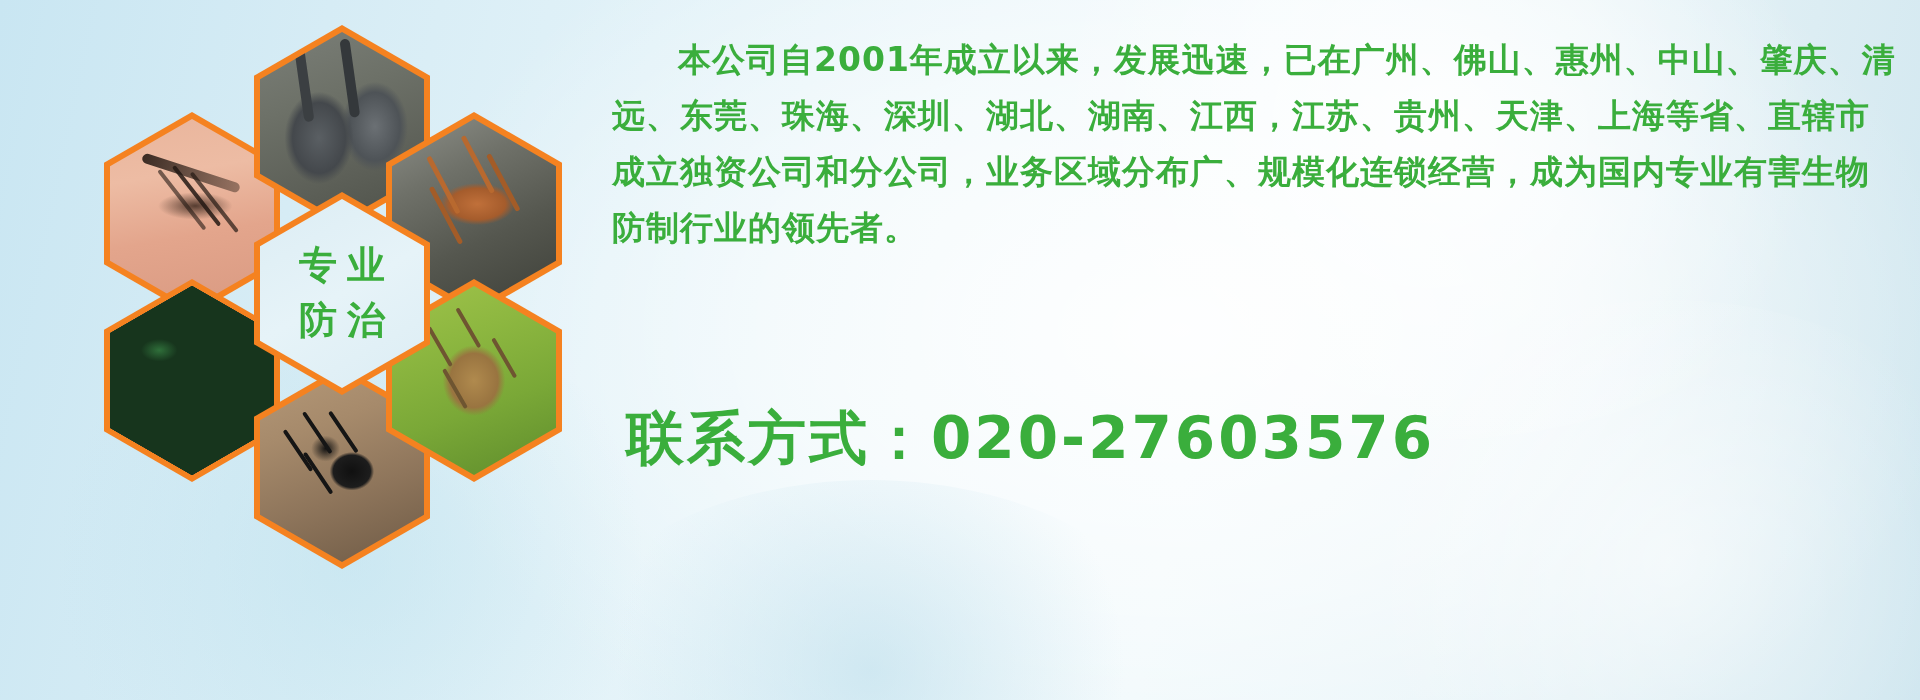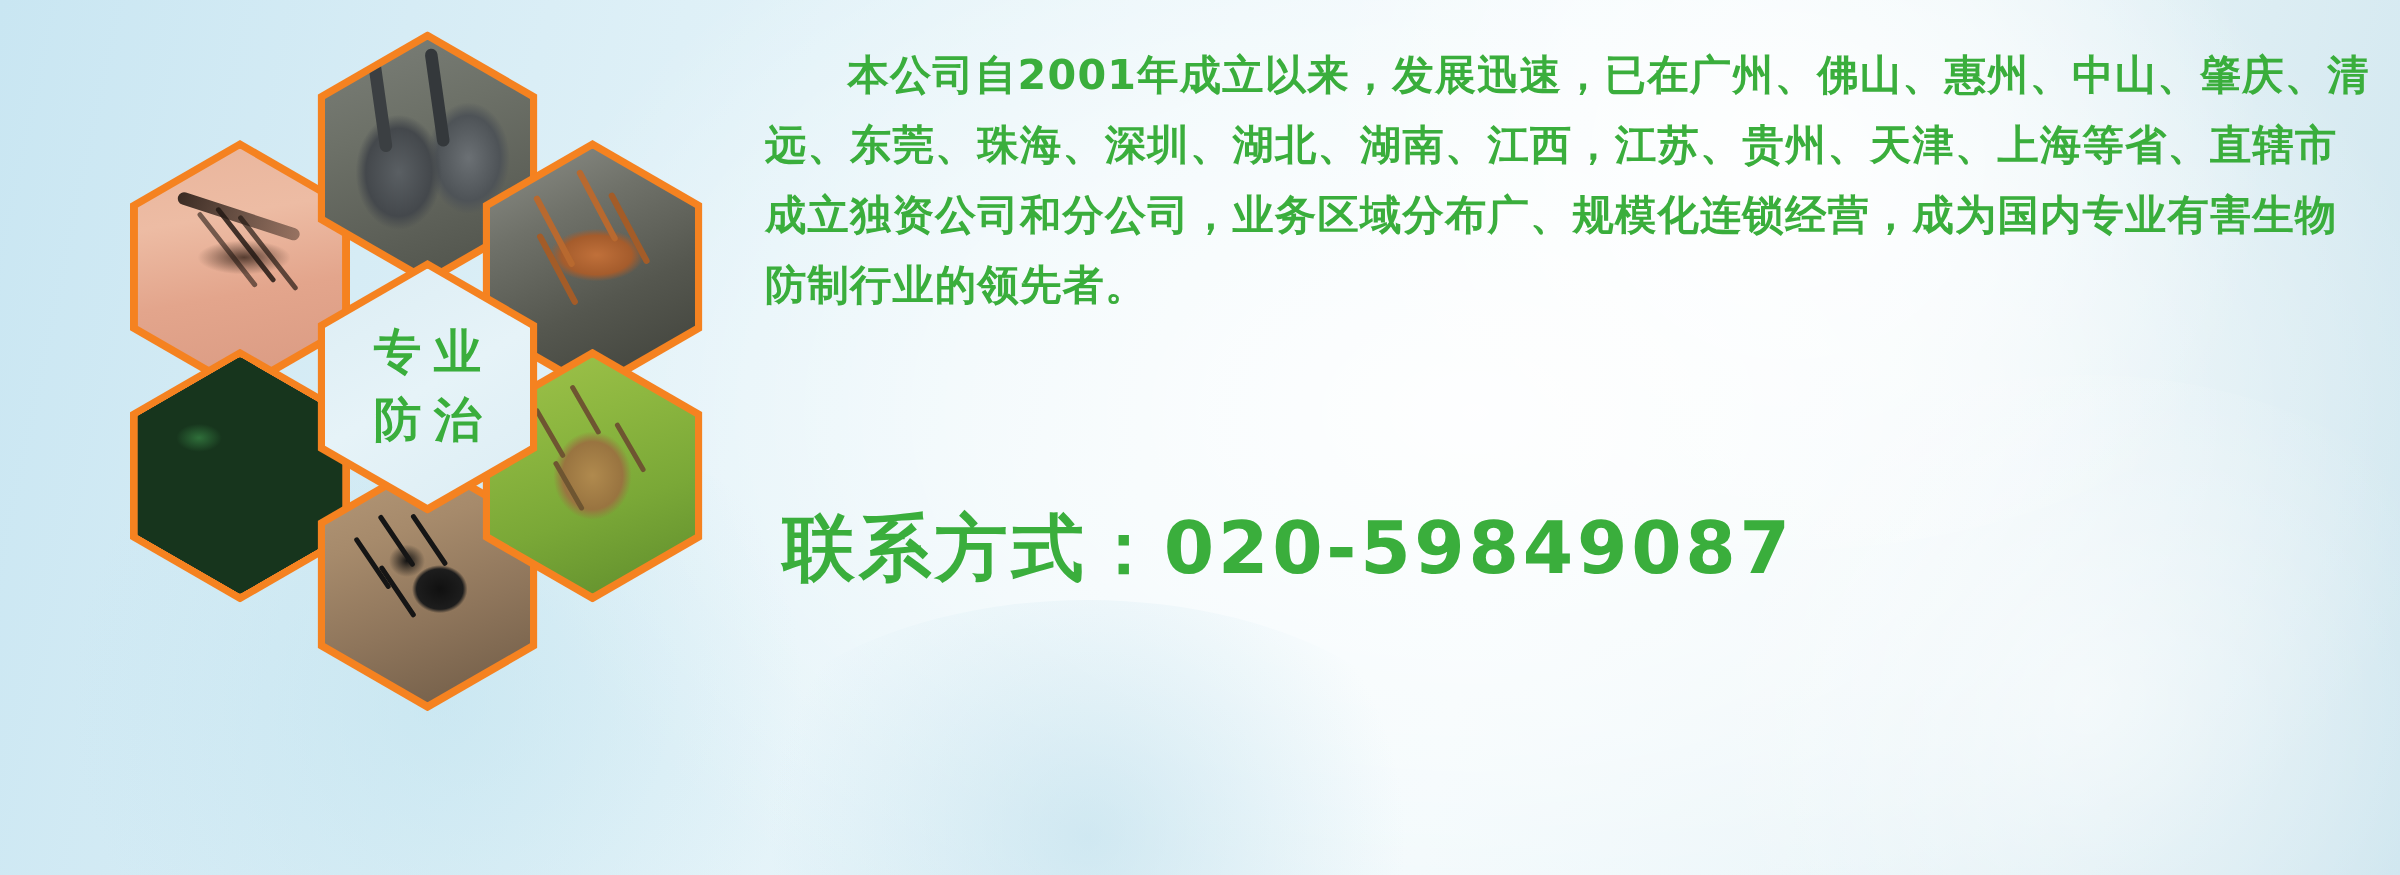--- a/index.html
+++ b/index.html
@@ -175,30 +175,30 @@
         <div class="photo p-ant"></div>
       </div>
     </div>
 
     <div class="hex" style="left:386px;top:279px;">
       <div class="inner">
         <div class="photo p-bug"></div>
       </div>
     </div>
 
-    <div class="hex labelhex" style="left:254px;top:208px;">
+    <div class="hex labelhex" style="left:254px;top:192px;">
       <div class="inner">
         <div class="hex-label-line">专业</div>
         <div class="hex-label-line">防治</div>
       </div>
     </div>
 
   </div>
 
   <div id="copy">
     <div id="paragraph">本公司自2001年成立以来，发展迅速，已在广州、佛山、惠州、中山、肇庆、清远、东莞、珠海、深圳、湖北、湖南、江西，江苏、贵州、天津、上海等省、直辖市成立独资公司和分公司，业务区域分布广、规模化连锁经营，成为国内专业有害生物防制行业的领先者。</div>
   </div>
 
   <div id="contact">
-    <div class="contact-line first">联系方式：020-59849087</div>
+    <div class="contact-line first">联系方式：020-27603576</div>
   </div>
 
 </div>
 
 </body></html>

